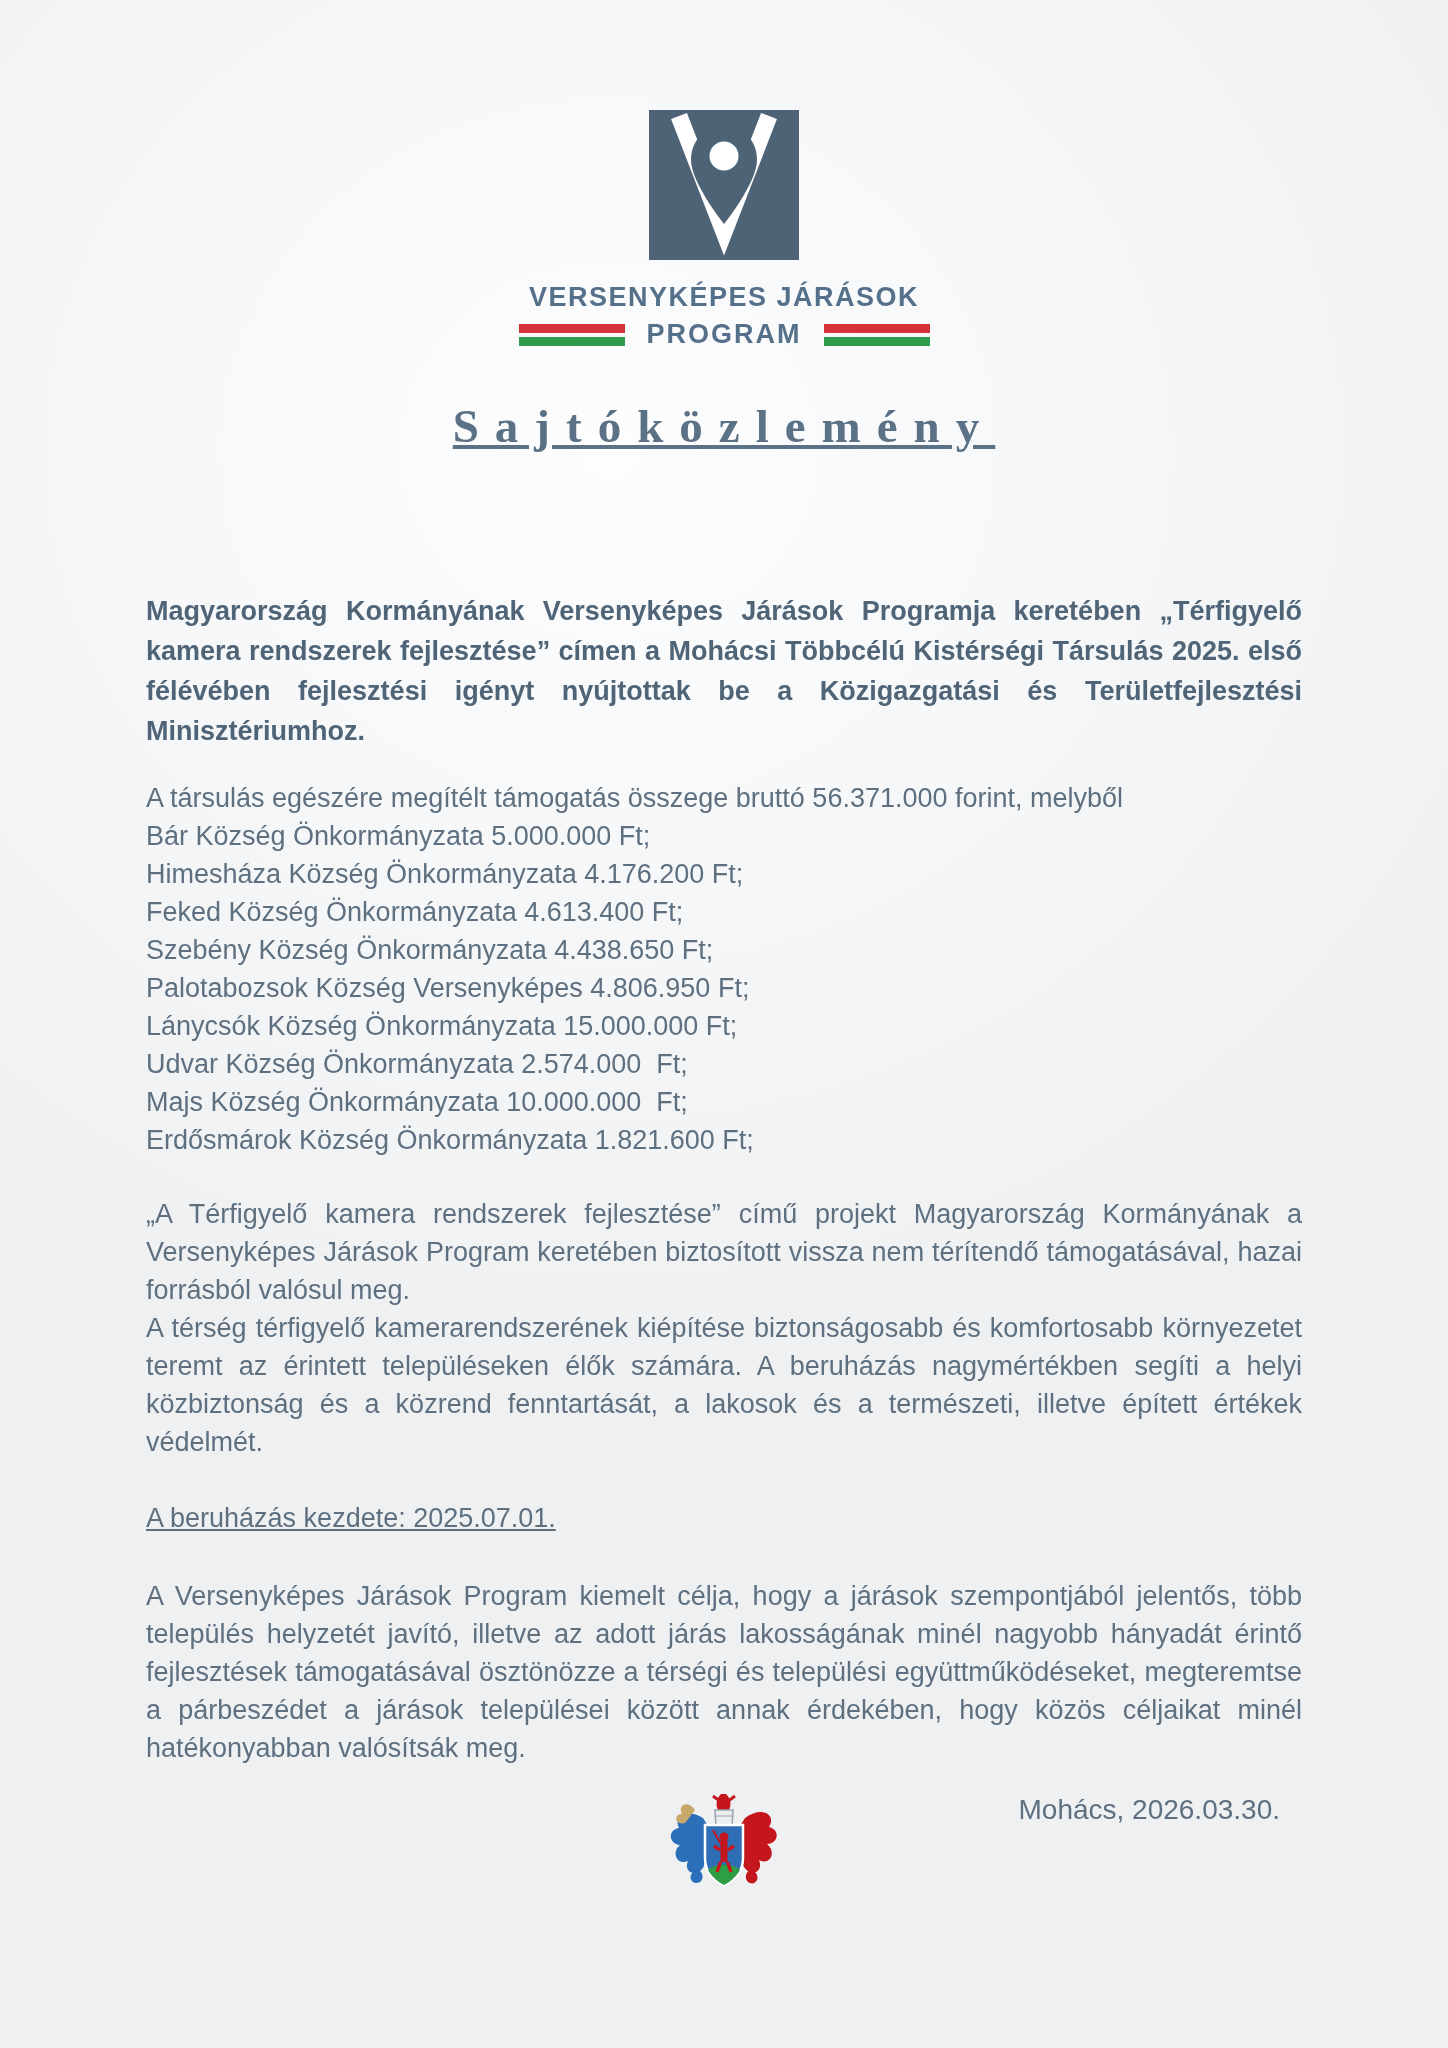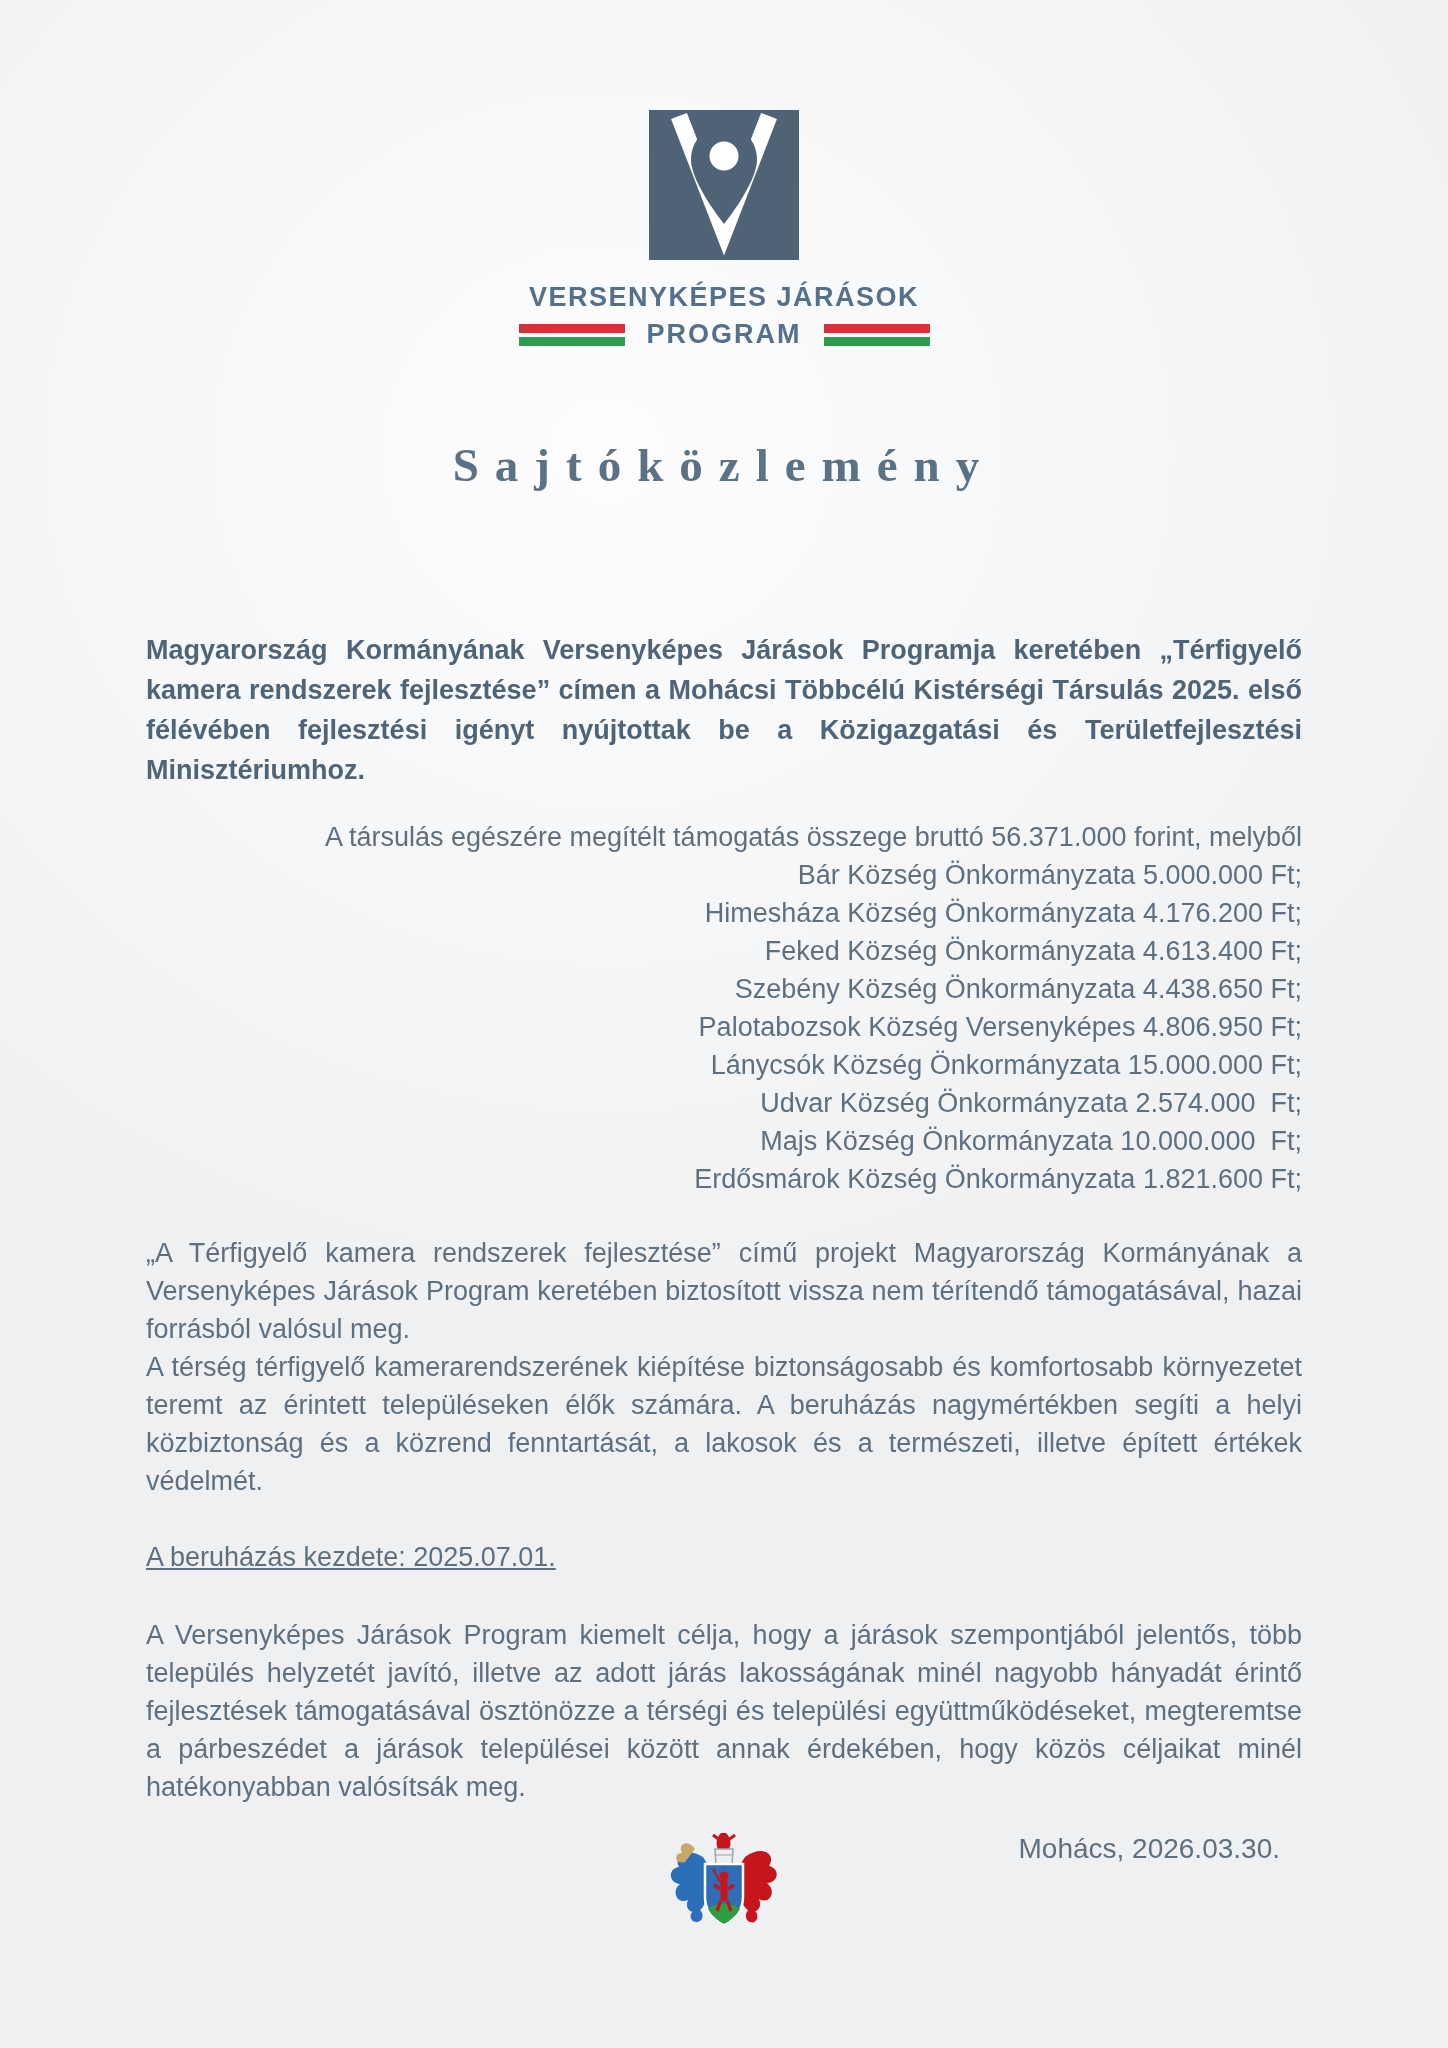--- a/index.html
+++ b/index.html
@@ -22,42 +22,43 @@
   }
   .program-row{
     margin-top:6px;
     display:flex; align-items:center; justify-content:center; gap:22px;
   }
   .flag{ display:flex; flex-direction:column; gap:4px; }
   .flag .bar{ width:106px; height:9px; }
   .program-label{ font-size:27px; letter-spacing:2px; color:#55708a; font-weight:bold; }
 
   .doc-title{
-    margin-top:88px;
+    margin-top:49px;
     text-align:center;
     font-family:"Liberation Serif",serif;
     font-weight:bold;
     font-size:47px;
     letter-spacing:16px;
     color:#5b7186;
+    text-decoration:underline;
   }
 
   .content{
     width:1156px;
     margin:138px auto 0 auto;
     font-size:27px;
     line-height:38px;
   }
   .lead{
     font-weight:bold;
     text-align:justify;
     color:#4f6477;
     line-height:40px;
   }
-  .grant-block{ margin-top:28px;text-align:right; }
+  .grant-block{ margin-top:28px; }
   .grant-line{ white-space:pre-wrap; }
   .para{ text-align:justify; }
   .project-block{ margin-top:36px; }
   .dates-block{ margin-top:38px;text-decoration:underline; }
   .program-goal{ margin-top:40px; }
 
   .footer{
     position:relative;
     width:1156px;
     margin:18px auto 0 auto;

